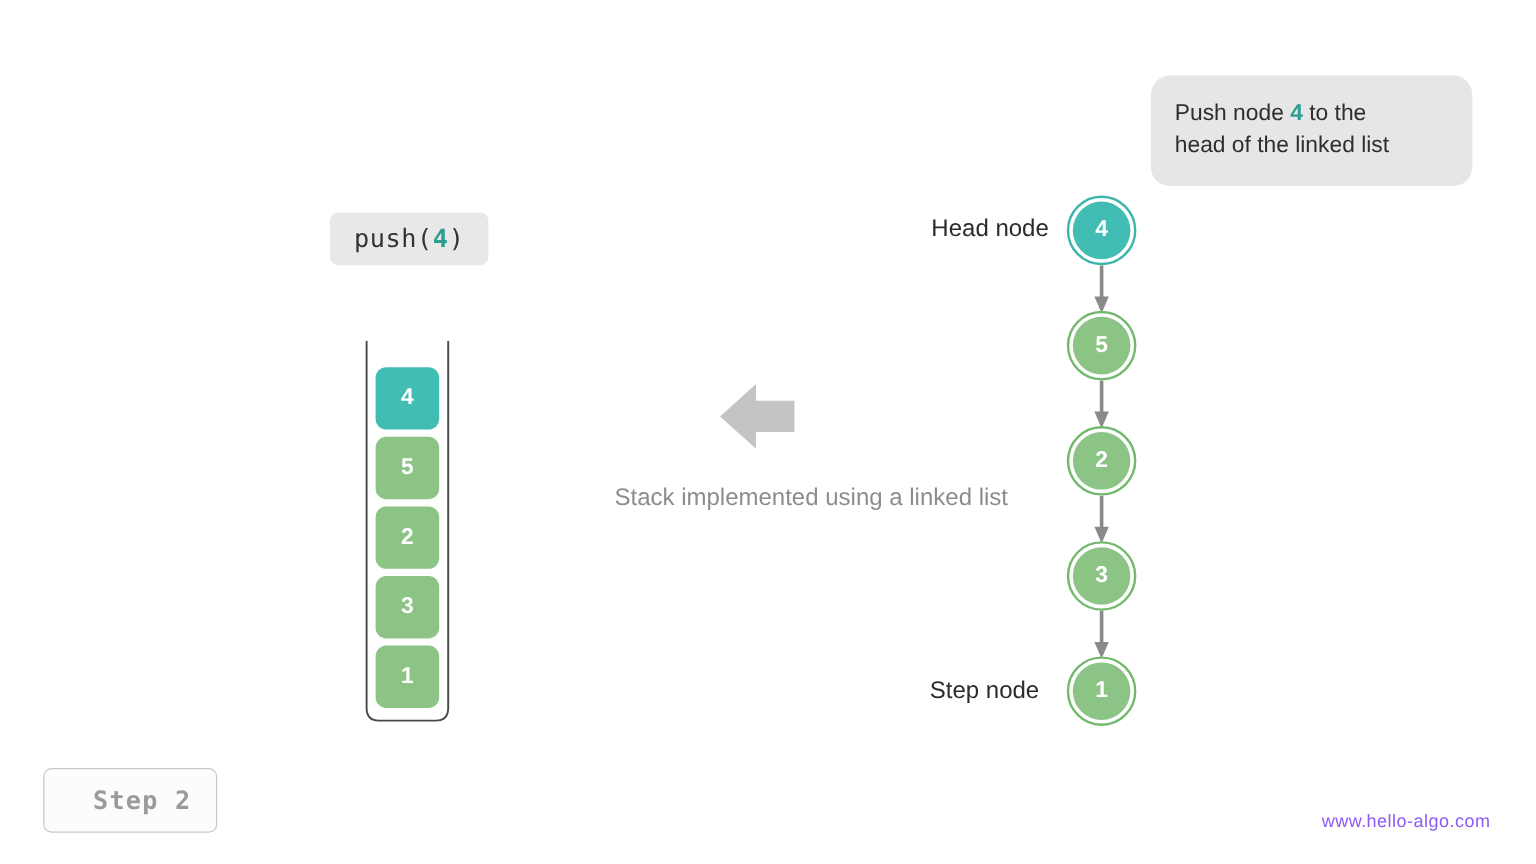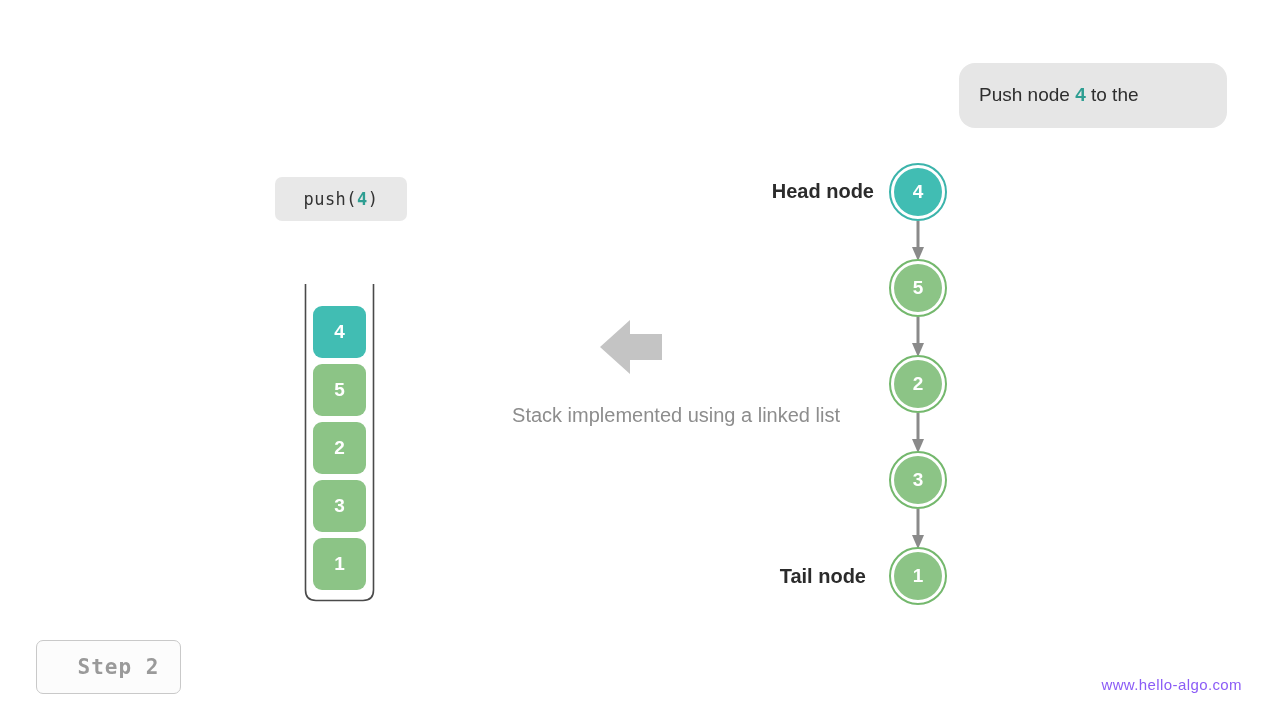--- a/index.html
+++ b/index.html
@@ -42,21 +42,21 @@
     left: 275px;
     top: 177px;
     width: 132px;
     height: 44px;
     background: #e8e8e8;
     border-radius: 7px;
     display: flex;
     align-items: center;
     justify-content: center;
     font-family: "DejaVu Sans Mono", monospace;
-    font-size: 17px;
+    font-size: 21px;
     color: #333333;
     letter-spacing: 0.5px;
   }
   #push-chip .hl { color: #2e9e92; font-weight: bold; }
 
   
   #stack-container {
     left: 304px;
     top: 284px;
     width: 71px;
@@ -156,21 +156,21 @@
     left: 50px;
     width: 16px;
     height: 42px;
   }
 
   
   .node-label {
     position: absolute;
     text-align: right;
     font-size: 20px;
-    font-weight: bold;
+    font-weight: normal;
     color: #2b2b2b;
     white-space: nowrap;
   }
   #head-label { left: 650px; top: 180px; width: 224px; }
   #tail-label { left: 650px; top: 565px; width: 216px; }
 
   
   #step-badge {
     left: 36px;
     top: 640px;
@@ -199,20 +199,21 @@
     font-size: 15px;
     color: #8b5cf6;
     letter-spacing: 0.4px;
   }
 </style>
 </head>
 <body>
 
 <div class="abs" id="callout">
   <span>Push node </span><span class="hl">4</span><span> to the</span><br>
+  <span>head of the linked list</span>
 </div>
 
 <div class="abs" id="push-chip">
   <span>push(</span>
     <span class="hl">4</span>
     <span>)</span>
 </div>
 
 <div class="abs" id="stack-container">
   <svg id="stack-u" viewBox="0 0 71 318">
@@ -237,21 +238,21 @@
   </div>
 </div>
 
 <svg class="abs" id="middle-arrow" viewBox="0 0 64 62">
   <path d="M 0 31 L 30 4 L 30 18 L 62 18 L 62 44 L 30 44 L 30 58 Z" fill="#c4c4c4"></path>
 </svg>
 
 <div class="abs" id="caption">Stack implemented using a linked list</div>
 
 <div class="node-label" id="head-label">Head node</div>
-<div class="node-label" id="tail-label">Tail node</div>
+<div class="node-label" id="tail-label">Step node</div>
 
 <div class="abs" id="linked-list">
 
   <div class="ll-node teal" style="top:8px;">
     <div class="ring"></div>
     <div class="disc"></div>
     <div class="lbl">4</div>
   </div>
 
   <svg class="ll-arrow" style="top:66px;" viewBox="0 0 16 42">

